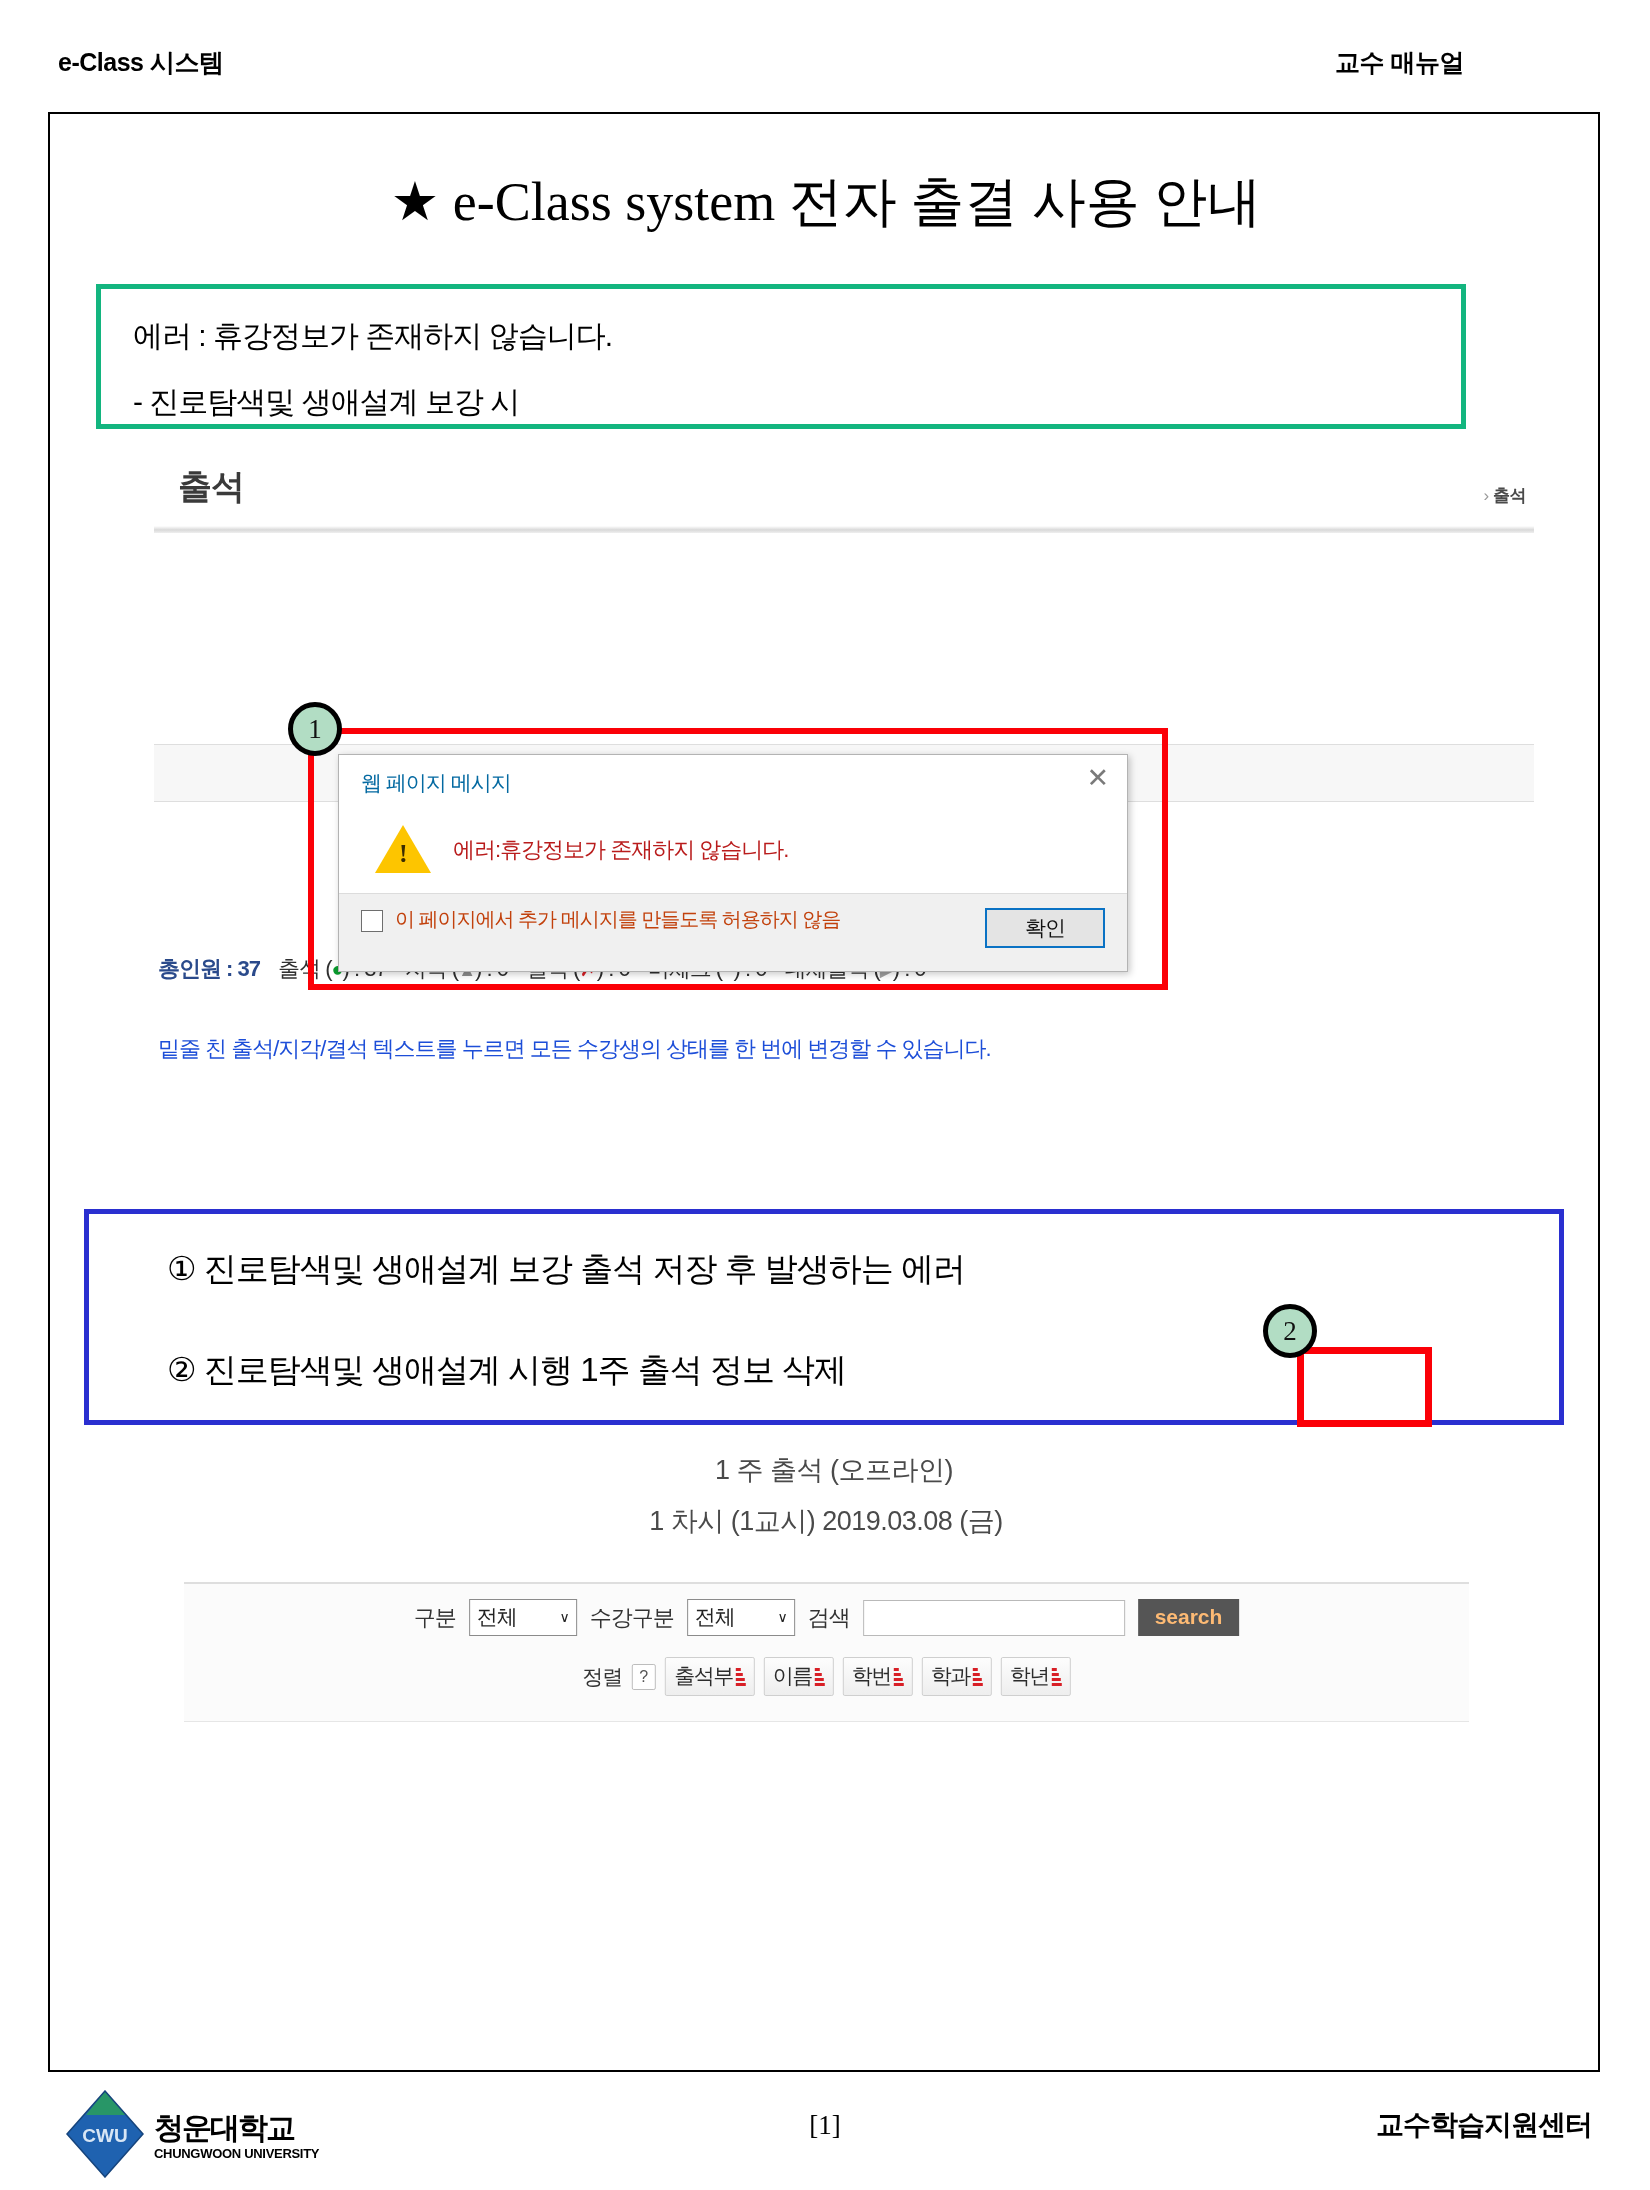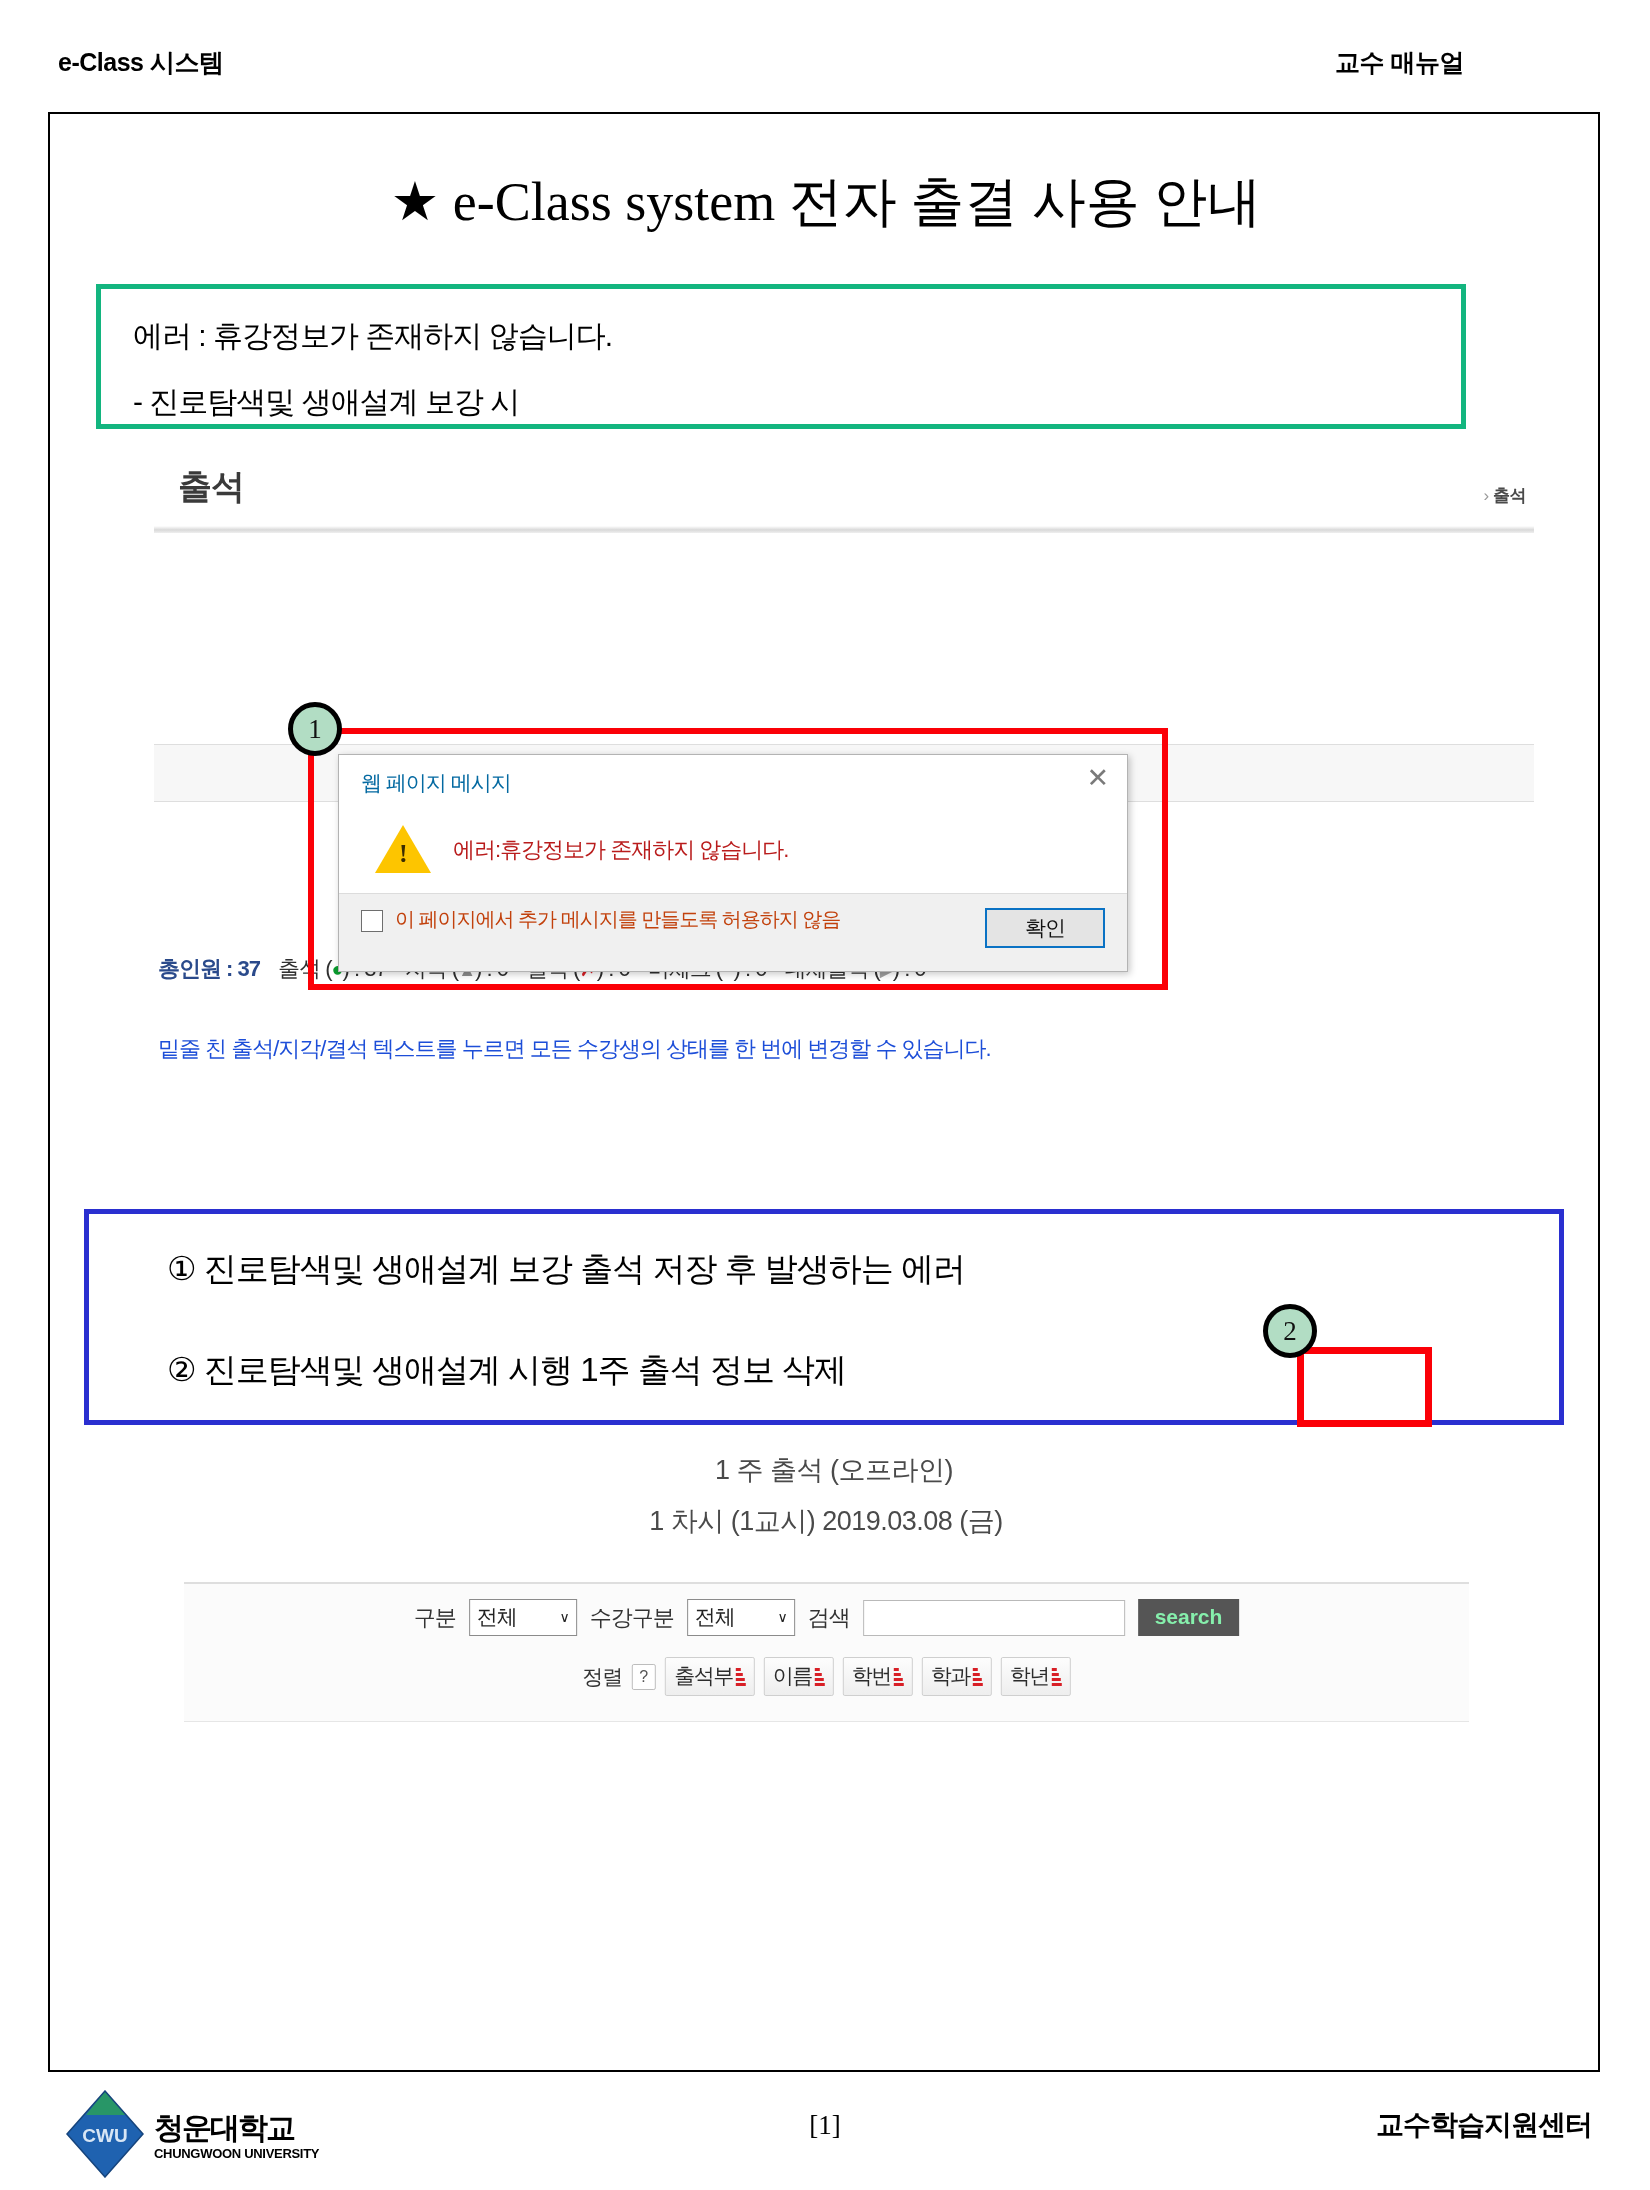--- a/index.html
+++ b/index.html
@@ -479,21 +479,21 @@
     display: inline-block;
     width: 256px;
     height: 32px;
     border: 1px solid #b9b9b9;
     background: #fff;
     vertical-align: middle;
   }
   .f-search {
     display: inline-block;
     background: #555555;
-    color: #86efac;
+    color: #fdba74;
     font-size: 21px;
     font-weight: bold;
     padding: 6px 17px 7px 17px;
     letter-spacing: 0px;
   }
   .sortrow2 {
     position: absolute;
     left: 50%;
     transform: translateX(-50%);
     top: 73px;

